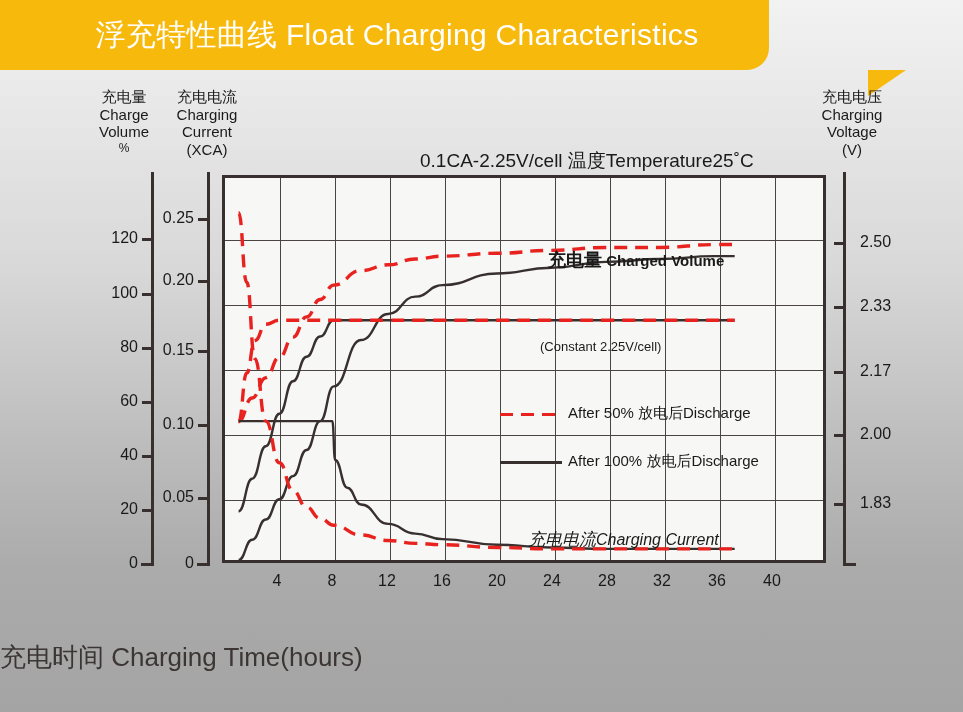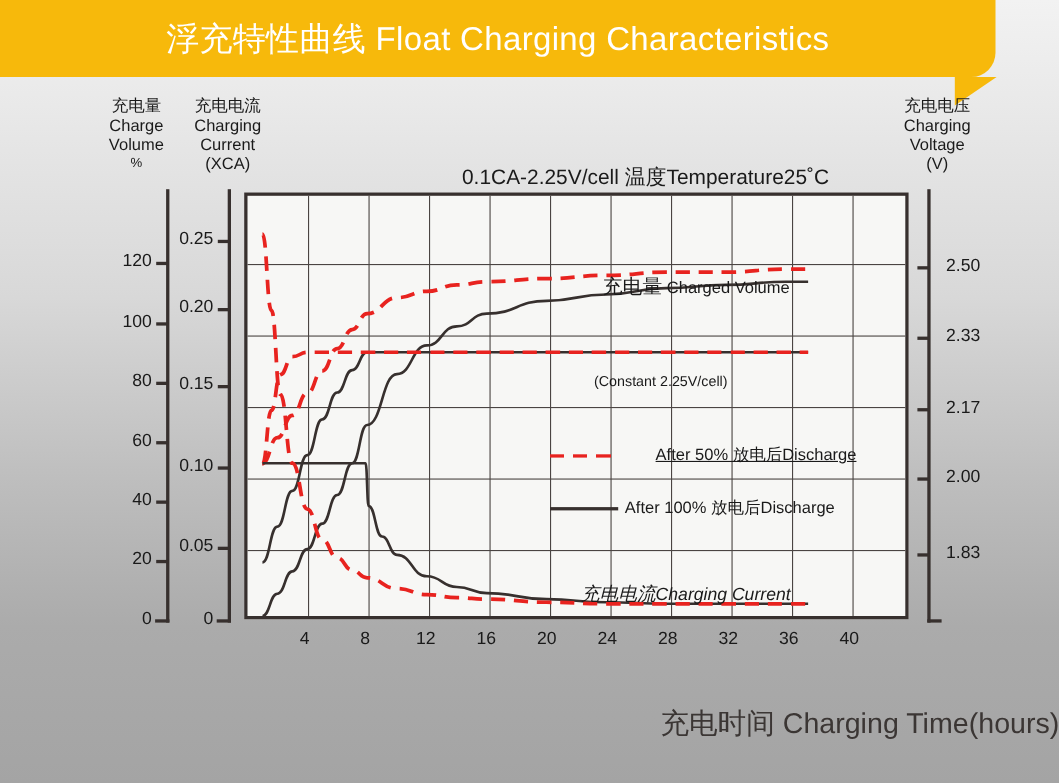--- a/index.html
+++ b/index.html
@@ -4,23 +4,23 @@
 <style>
   html,body{margin:0;padding:0;}
   body{
     width:963px;height:712px;overflow:hidden;
     font-family:"Liberation Sans","DejaVu Sans",sans-serif;
     position:relative;
     background:linear-gradient(180deg,#f2f2f2 0%,#eaeaea 12%,#d8d8d8 38%,#bdbdbd 62%,#ababab 80%,#a4a4a4 100%);
   }
   
   #banner{
-    position:absolute;left:0;top:0;width:905px;height:70px;
+    position:absolute;left:0;top:0;width:744px;height:70px;
     background:#f7b90b;border-radius:0 0 22px 0;
-    display:flex;align-items:center;justify-content:center;
+    display:flex;align-items:center;justify-content:center;padding-left:25px;
   }
   #banner-title{
     color:#ffffff;font-size:30px;letter-spacing:.3px;white-space:nowrap;
   }
   #banner-tail{
     position:absolute;left:868px;top:70px;width:0;height:0;
     border-left:38px solid #f7b90b;
     border-bottom:26px solid transparent;
   }
   
@@ -51,37 +51,37 @@
   .ticklab.right-al{text-align:right;}
   
   .railfoot{position:absolute;height:3px;background:#37302e;width:13px;}
   
   .xlab{position:absolute;font-size:16px;color:#1a1a1a;text-align:center;width:34px;}
   
   #cond{
     position:absolute;left:420px;top:148px;font-size:19px;color:#1a1a1a;white-space:nowrap;
   }
   .note{position:absolute;color:#1a1a1a;white-space:nowrap;}
-  #note-volume{left:548px;top:248px;font-size:15px;}
+  #note-volume{left:548px;top:248px;font-size:15px;font-weight:bold;}
   #note-volume .cn{font-size:18px;}
   #note-voltage{left:540px;top:318px;font-size:15px;}
   #note-voltage .cn{font-size:18px;}
   #note-voltage2{left:540px;top:339px;font-size:13px;}
   #note-current{left:528px;top:528px;font-size:16px;font-style:italic;}
   #note-current .cn{font-size:17px;}
   
   .leg{position:absolute;font-size:15px;color:#1a1a1a;white-space:nowrap;}
-  #leg50{left:596px;top:404px;text-decoration:underline;}
+  #leg50{left:568px;top:404px;}
   #leg100{left:568px;top:452px;}
   .legswatch{position:absolute;width:62px;height:3px;}
   #sw50{left:500px;top:413px;background:repeating-linear-gradient(90deg,#e8231f 0 13px,transparent 13px 21px);}
   #sw100{left:500px;top:461px;background:#37302e;}
   
   #xtitle{
-    position:absolute;left:0;top:640px;width:963px;text-align:right;
+    position:absolute;left:0;top:640px;width:963px;text-align:left;
     font-size:26px;color:#3b3634;
   }
   svg{display:block;}
 </style>
 </head>
 <body>
 
 <div id="banner">
   <div id="banner-title">浮充特性曲线 Float Charging Characteristics</div>
 </div>

